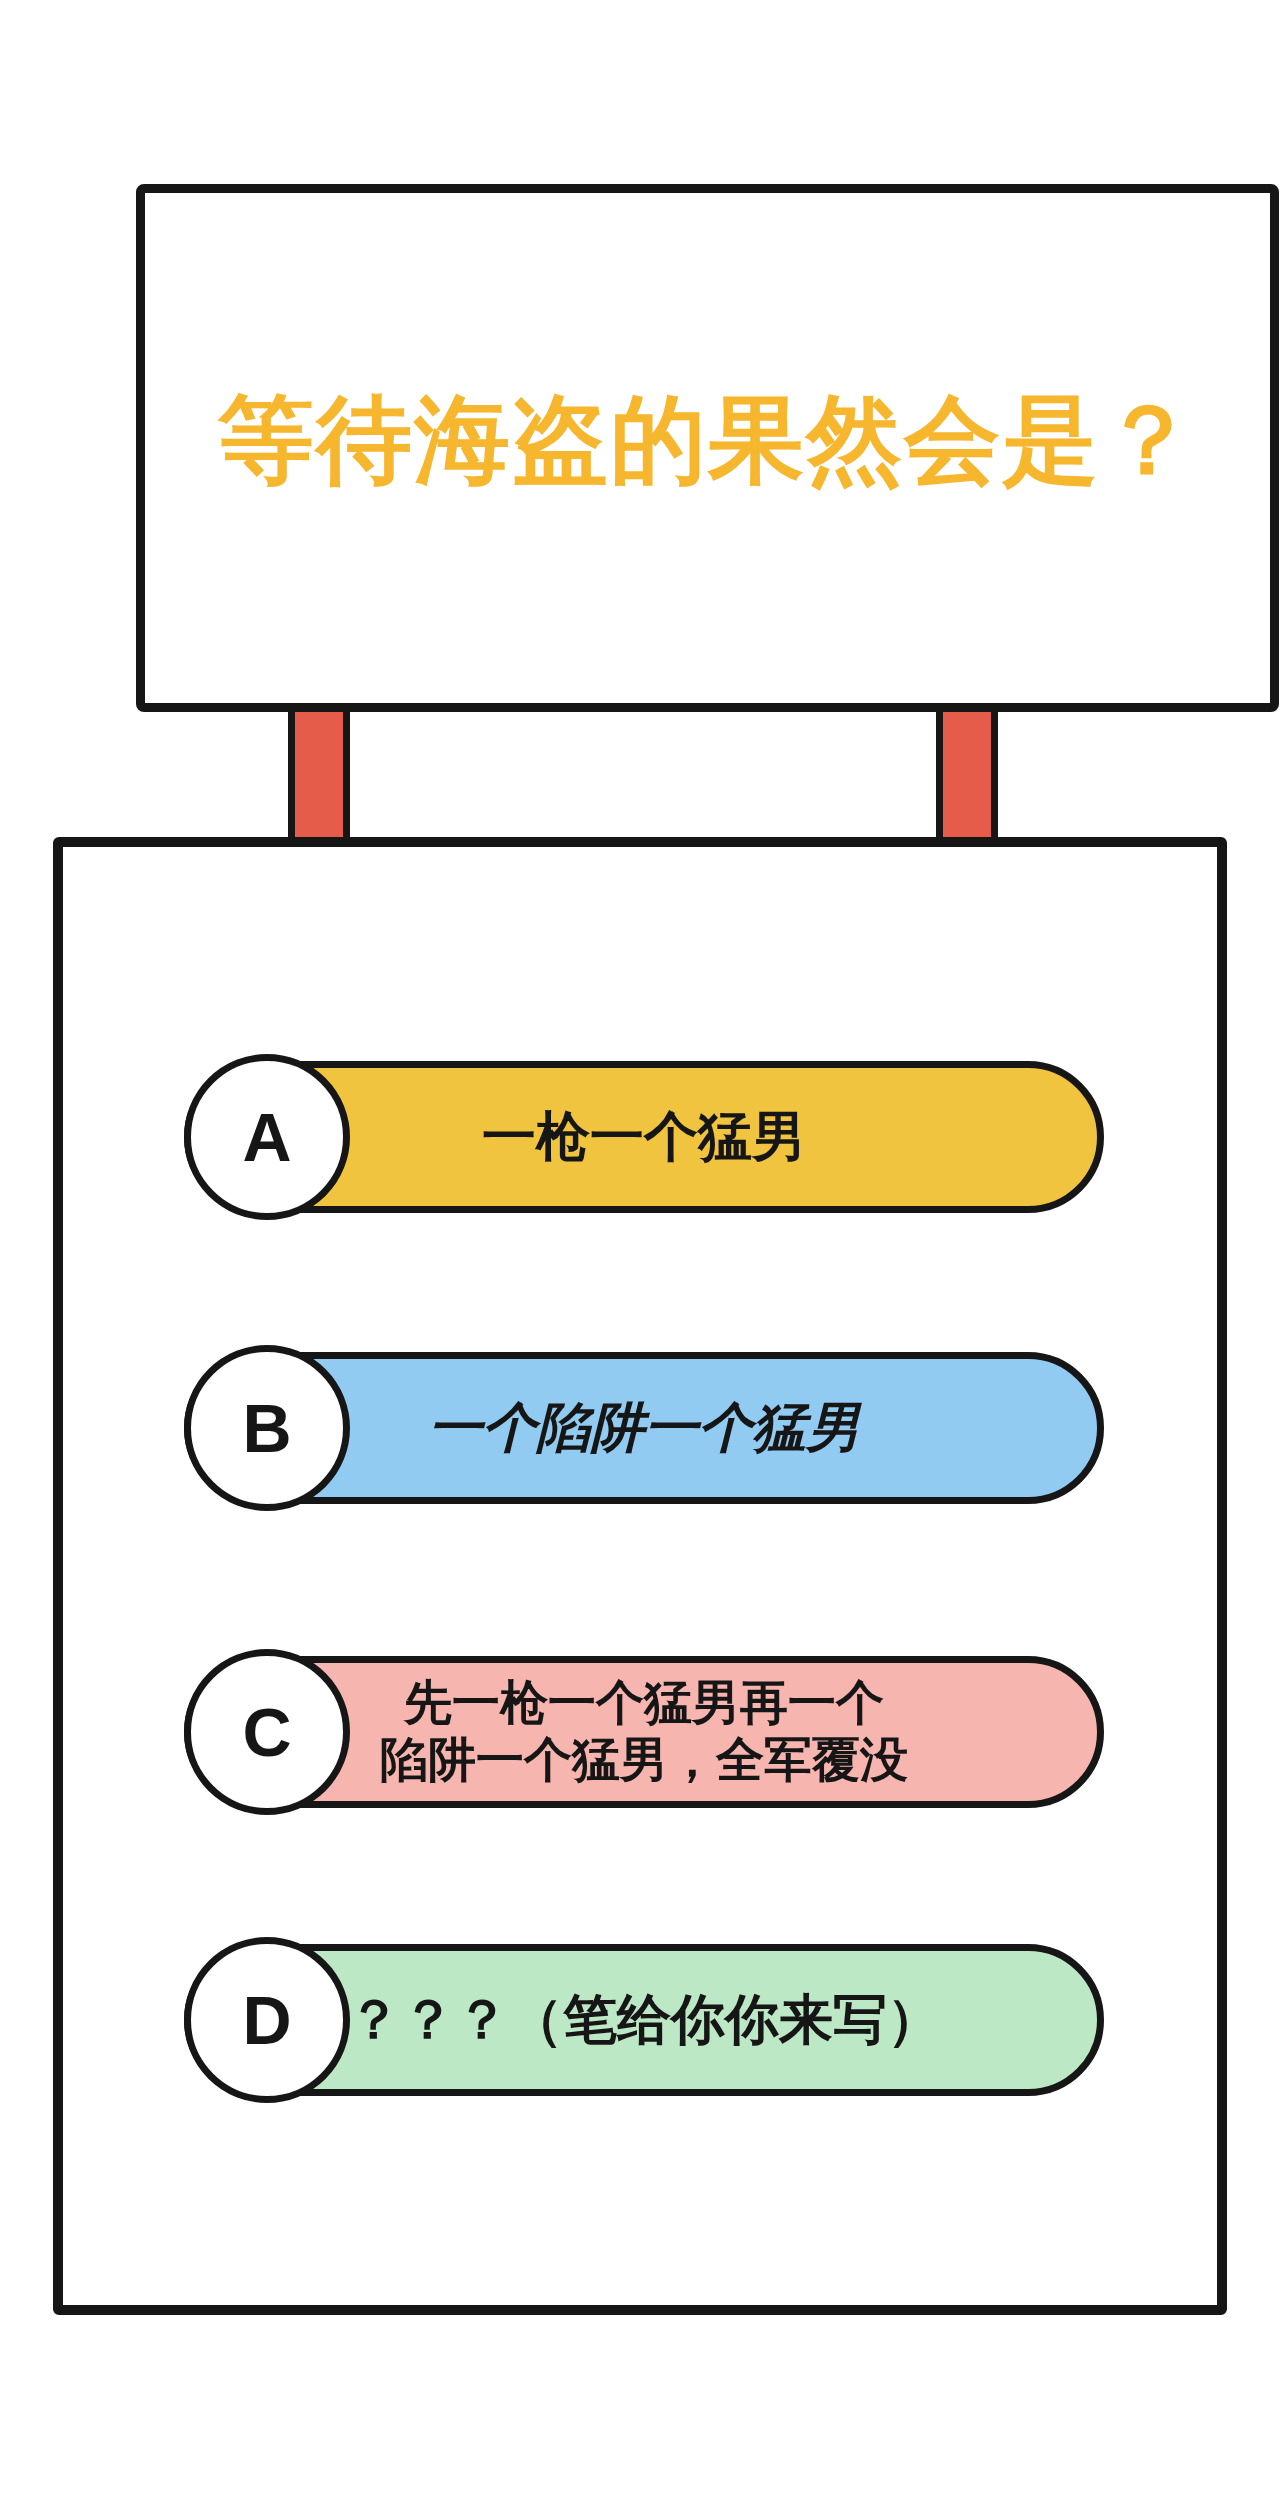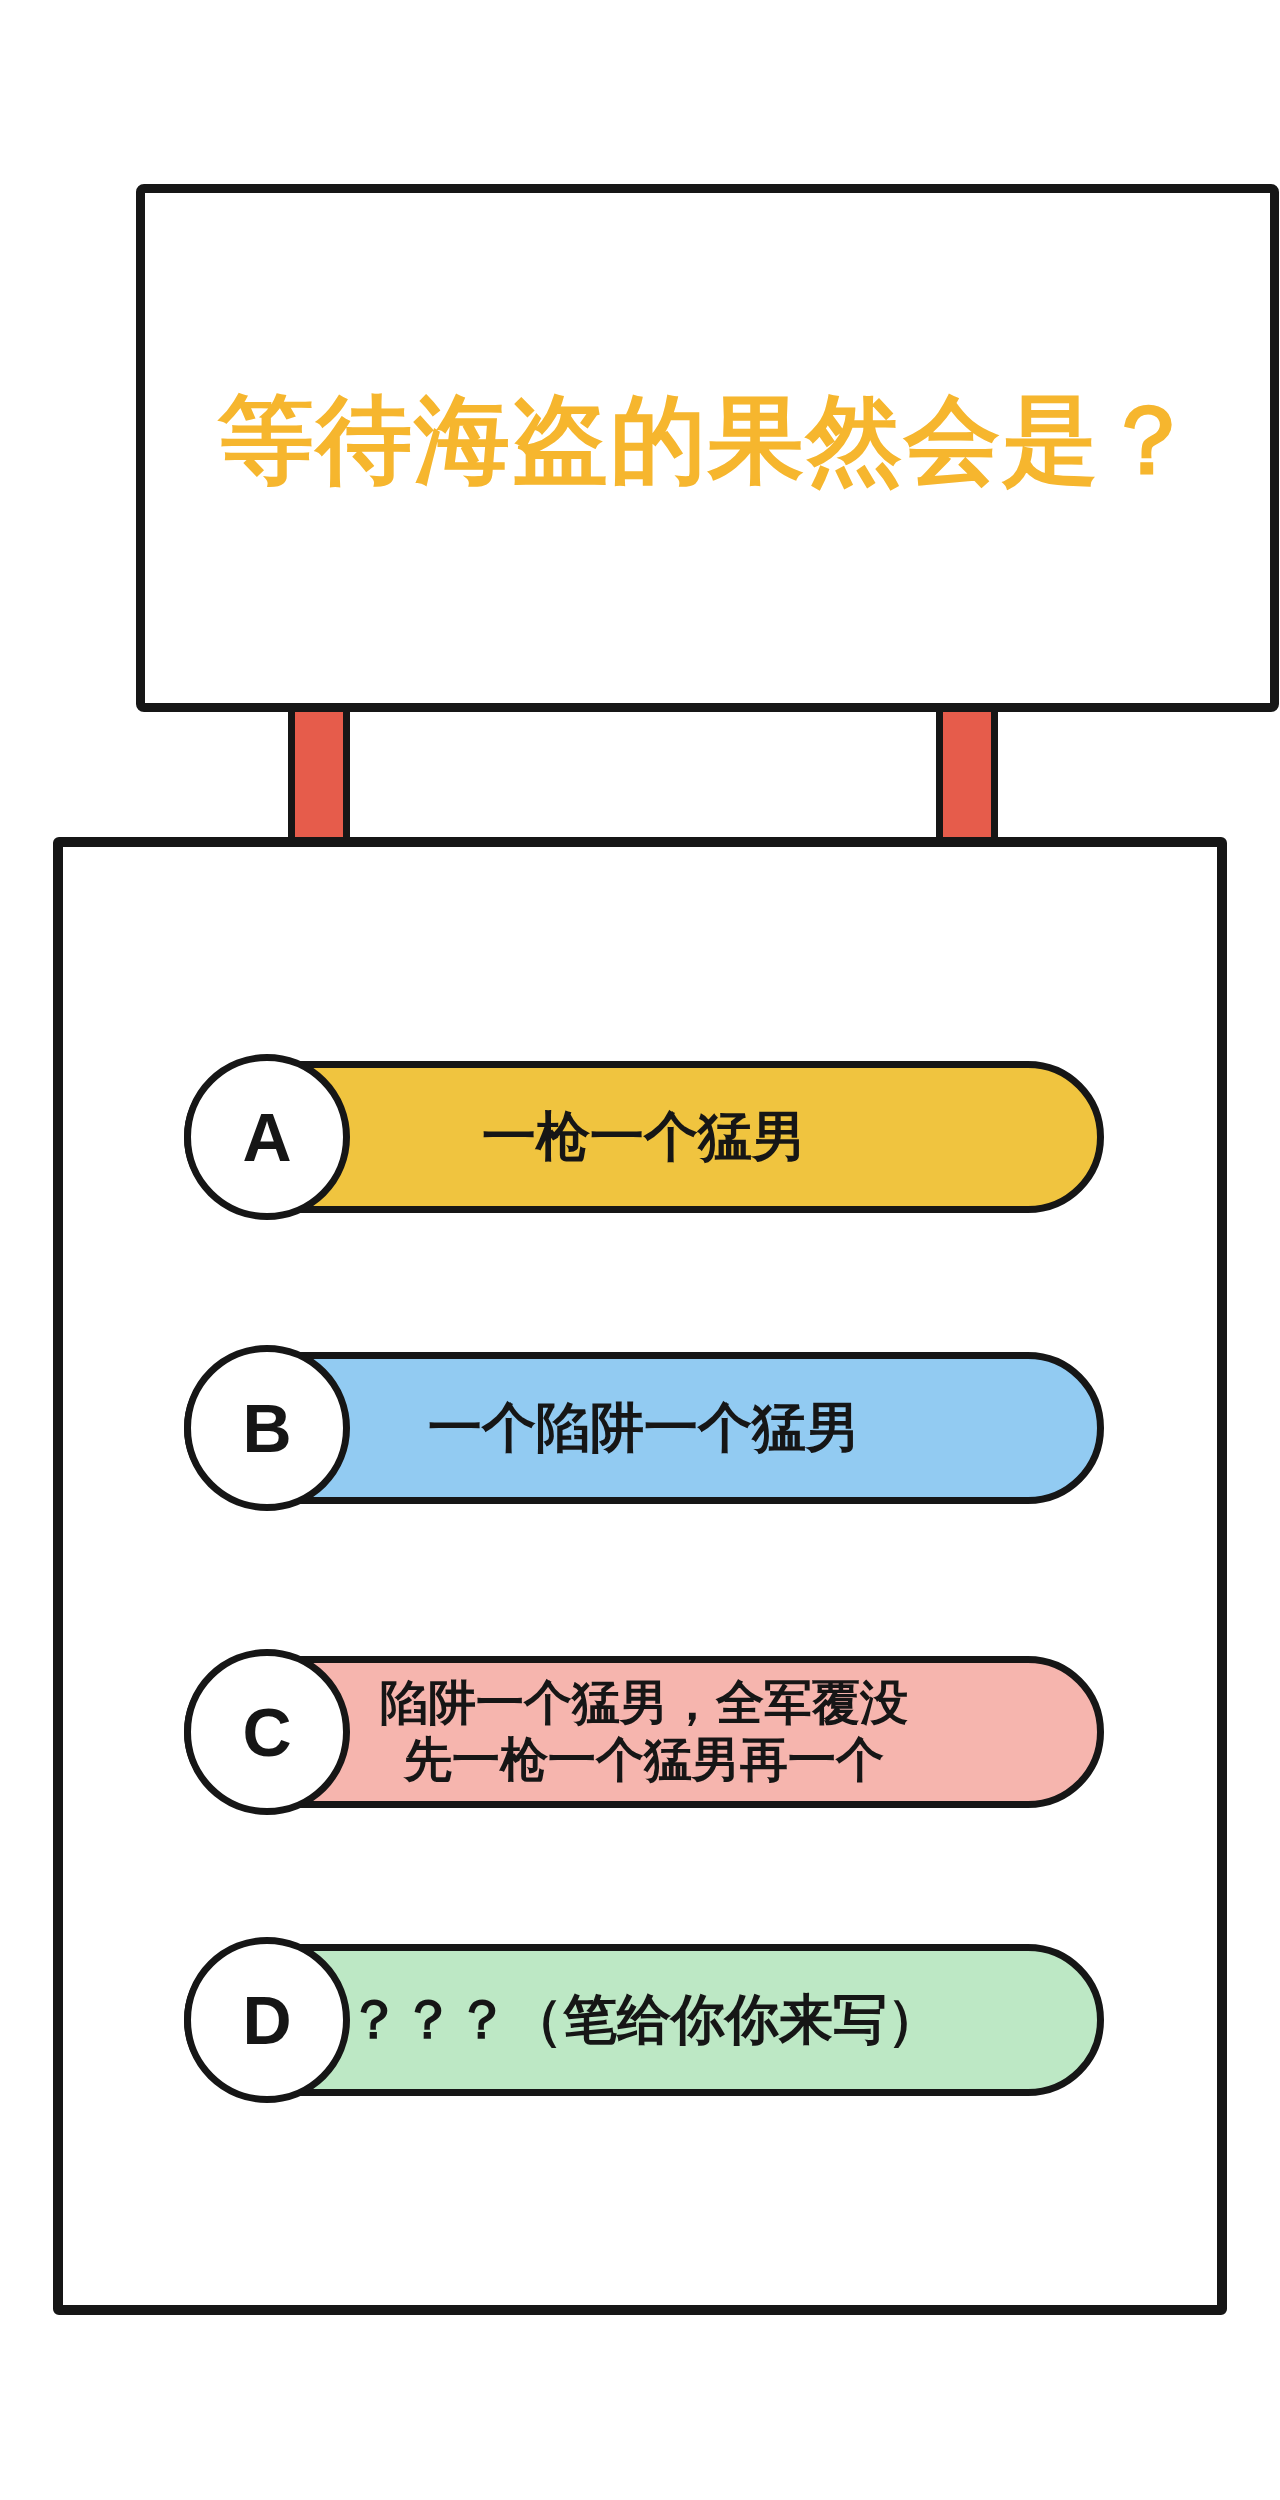--- a/index.html
+++ b/index.html
@@ -85,21 +85,21 @@
   .pill .line {
     font-size: 54px;
     font-weight: bold;
     color: #161616;
     line-height: 1.18;
     white-space: nowrap;
     text-align: center;
   }
   .pill.small .line { font-size: 48px; }
   .pill-a { top: 1061px; }
-  .pill-b { top: 1352px; }
+  .pill-b { top: 1352px; font-style: italic; }
   .pill-c { top: 1656px; }
   .pill-d { top: 1944px; }
 
   
   .letter-circle {
     position: absolute;
     left: 184px;
     width: 166px;
     height: 166px;
     background: #ffffff;
@@ -146,22 +146,22 @@
 
   <div class="pill pill-b" style="background-color: rgb(146, 203, 242);">
     <div class="line">一个陷阱一个猛男</div>
     <div class="line"></div>
   </div>
   <div class="letter-circle circ-b">
     <span>B</span>
   </div>
 
   <div class="pill pill-c small" style="background-color: rgb(246, 181, 174);">
+    <div class="line">先一枪一个猛男再一个</div>
     <div class="line">陷阱一个猛男，全军覆没</div>
-    <div class="line">先一枪一个猛男再一个</div>
   </div>
   <div class="letter-circle circ-c">
     <span>C</span>
   </div>
 
   <div class="pill pill-d" style="background-color: rgb(189, 232, 197);">
     <div class="line">？？？（笔给你你来写）</div>
     <div class="line"></div>
   </div>
   <div class="letter-circle circ-d">

